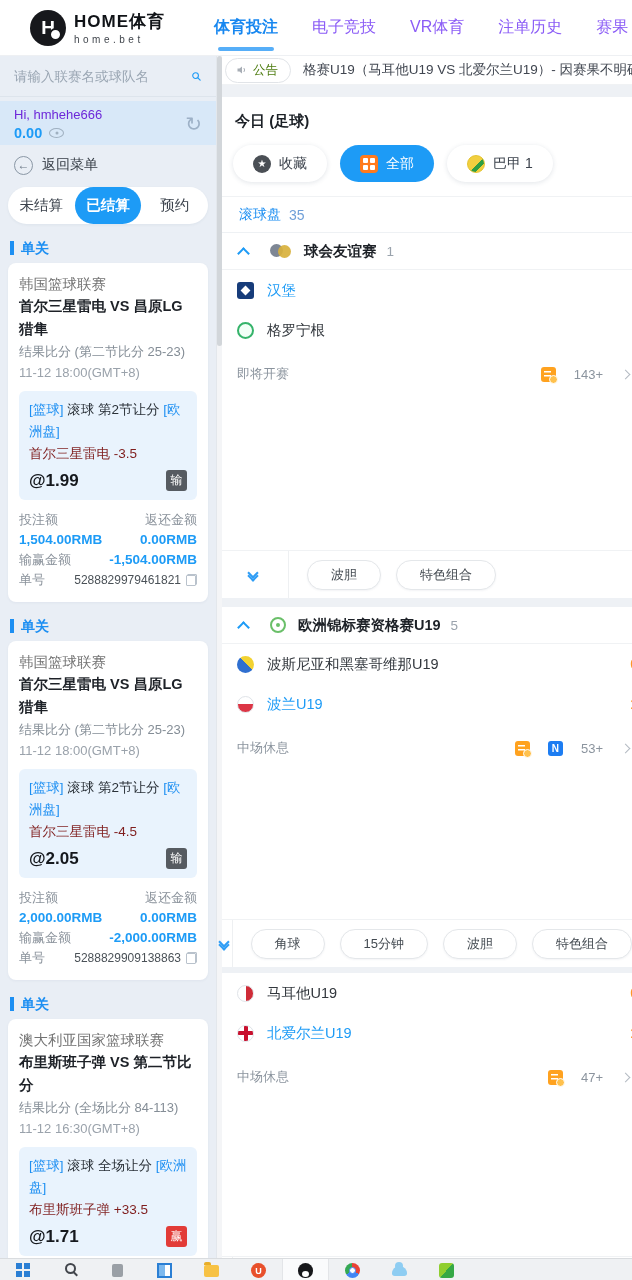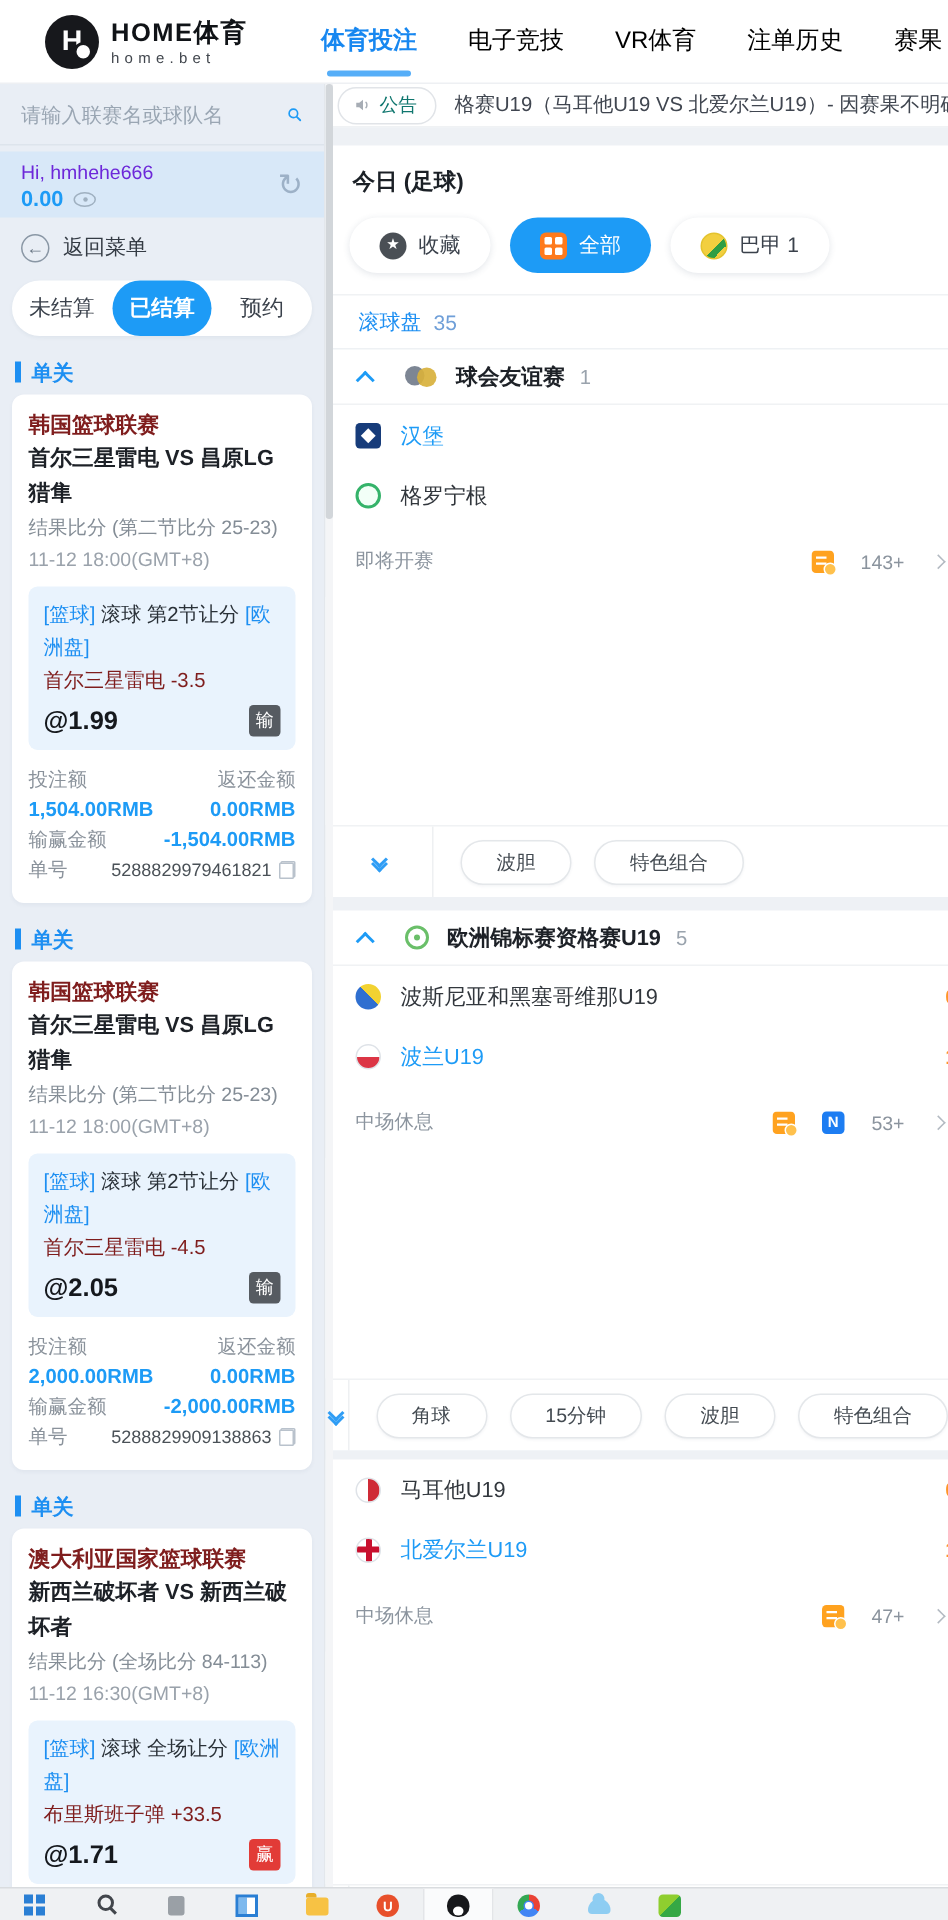--- a/index.html
+++ b/index.html
@@ -9,21 +9,21 @@
 
   
   .hdr { flex:0 0 56px; background:#fff; display:flex; align-items:center; border-bottom:1px solid #eef0f3; }
   .brand { display:flex; align-items:center; margin-left:30px; width:182px; }
   .logo-circle { width:36px; height:36px; border-radius:50%; background:#17181c; color:#fff; display:flex; align-items:center; justify-content:center; font-weight:bold; font-size:19px; position:relative; }
   .logo-circle::after { content:""; position:absolute; right:4px; bottom:5px; width:9px; height:9px; border-radius:50%; background:#fff; border:2px solid #17181c; }
   .brand-txt { margin-left:8px; }
   .brand-title { font-size:17px; font-weight:bold; color:#101317; letter-spacing:1px; }
   .brand-sub { font-size:10px; color:#41464d; letter-spacing:3.5px; margin-top:1px; }
   .nav { display:flex; gap:30px; align-items:center; white-space:nowrap; }
-  .nav-item { font-size:16px; color:#000000; cursor:pointer; position:relative; padding:6px 2px; }
+  .nav-item { font-size:16px; color:#8b5cf6; cursor:pointer; position:relative; padding:6px 2px; }
   .nav-item.active { color:#1787f0; font-weight:bold; }
   .nav-item.active::after { content:""; position:absolute; left:50%; transform:translateX(-50%); bottom:-7px; width:56px; height:4px; border-radius:2px; background:#56aef8; }
 
   
   .content { flex:1; display:flex; min-height:0; }
   .sidebar { flex:0 0 216px; background:#e9eef5; overflow:hidden; padding:0 0 4px; }
   .main { flex:1; background:#eef1f5; overflow:hidden; position:relative; border-left:1px solid #e3e7ec; }
 
   
   .search-row { height:41px; background:#e9eef5; border-bottom:1px solid #dde4ec; display:flex; align-items:center; padding:0 14px; }
@@ -39,21 +39,21 @@
   .back-row { margin:6px 14px 0; height:28px; display:flex; align-items:center; gap:9px; cursor:pointer; }
   .ic-back { width:19px; height:19px; border:1.5px solid #8a97a5; border-radius:50%; color:#6b7886; font-size:12px; display:flex; align-items:center; justify-content:center; }
   .back-lbl { font-size:14px; color:#343b44; }
   .tabs { margin:8px 8px 0; background:#fff; border-radius:19px; height:37px; display:flex; box-shadow:0 1px 3px rgba(40,60,90,.06); }
   .tab { flex:1; display:flex; align-items:center; justify-content:center; font-size:14.5px; color:#3a414b; cursor:pointer; }
   .tab.active { background:#1d9bf6; color:#fff; border-radius:19px; font-weight:bold; }
 
   .cards { padding:0 8px; }
   .single-tag { margin:17px 0 8px 2px; border-left:4px solid #1d8ff2; padding-left:7px; color:#1d8ff2; font-weight:bold; font-size:14px; line-height:14px; }
   .bet-card { background:#fff; border-radius:8px; padding:11px 11px 12px; box-shadow:0 1px 3px rgba(40,60,90,.05); }
-  .bc-league { font-size:14.5px; font-weight:bold; color:#7f1d1d; line-height:21px; }
+  .bc-league { font-size:14.5px; font-weight:normal; color:#737373; line-height:21px; }
   .bc-teams { font-size:14.5px; font-weight:bold; color:#1d2127; line-height:23px; }
   .bc-result { font-size:13px; color:#848d96; line-height:21px; }
   .bc-time { font-size:13px; color:#9aa2ab; line-height:21px; }
   .sel-box { margin-top:8px; background:#e9f3fd; border-radius:6px; padding:8px 10px 9px; }
   .sel-line1 { font-size:13.5px; line-height:22px; color:#2a3138; }
   .mk-tag { color:#1d8ff2; }
   .sel-pick { font-size:13.5px; line-height:22px; color:#7f1d1d; }
   .odds-row { display:flex; justify-content:space-between; align-items:center; margin-top:5px; }
   .odds { font-size:17px; font-weight:bold; color:#15181d; }
   .badge { width:21px; height:21px; border-radius:3px; color:#fff; font-size:12px; display:flex; align-items:center; justify-content:center; }
@@ -63,21 +63,21 @@
   .am-row { display:flex; justify-content:space-between; line-height:20px; align-items:center; }
   .am-lbl { color:#8a929b; }
   .am-val { color:#1d9bf6; font-weight:bold; font-size:13.5px; }
   .order-no { color:#4a5157; font-size:12px; display:flex; align-items:center; gap:5px; }
   .copy-ic { position:relative; width:11px; height:12px; display:inline-block; }
   .copy-ic::before { content:""; position:absolute; top:0; right:0; width:8px; height:9px; border:1px solid #b9c2cc; border-radius:1px; background:#fff; }
   .copy-ic::after { content:""; position:absolute; bottom:0; left:0; width:8px; height:9px; border:1px solid #b9c2cc; border-radius:1px; background:#fff; }
 
   
   .annc { height:29px; background:#fff; display:flex; align-items:center; padding:0 0 0 8px; border-bottom:1px solid #f0f2f4; white-space:nowrap; overflow:hidden; }
-  .annc-pill { display:flex; align-items:center; gap:5px; border:1px solid #e1e4e8; border-radius:13px; padding:3px 12px 3px 10px; color:#0f766e; font-size:12.5px; flex:0 0 auto; background:#fff; }
+  .annc-pill { display:flex; align-items:center; gap:5px; border:1px solid #e1e4e8; border-radius:13px; padding:3px 12px 3px 10px; color:#4d7c0f; font-size:12.5px; flex:0 0 auto; background:#fff; }
   .annc-txt { margin-left:12px; font-size:13.5px; color:#404650; overflow:hidden; }
   .gap { background:#eef1f5; }
   .panel { background:#fff; }
   .pg-title { font-size:15px; font-weight:bold; color:#1b2026; padding:15px 0 12px 18px; }
   .chips { display:flex; gap:13px; padding:2px 0 14px 16px; border-bottom:1px solid #f0f2f4; }
   .chip { display:flex; align-items:center; gap:8px; height:37px; padding:0 20px; border-radius:19px; background:#fff; box-shadow:0 1px 5px rgba(50,70,100,.14); font-size:14px; color:#3a414b; cursor:pointer; }
   .chip.active { background:#1d9bf6; color:#fff; box-shadow:none; }
   .ic-grid { width:18px; height:18px; background:#ff7a1c; border-radius:4px; display:grid; grid-template-columns:5px 5px; grid-template-rows:5px 5px; gap:2px; align-content:center; justify-content:center; }
   .ic-grid i { background:#fff; border-radius:1px; }
   .ic-star { width:18px; height:18px; background:#4a4f55; border-radius:50%; color:#fff; font-size:10px; display:flex; align-items:center; justify-content:center; }
@@ -274,21 +274,21 @@
                   <span>5288829909138863</span>
                   <span class="copy-ic"></span>
                 </span>
               </div>
           </div>
         </div>
 
         <div class="single-tag">单关</div>
         <div class="bet-card">
           <div class="bc-league">澳大利亚国家篮球联赛</div>
-          <div class="bc-teams">新西兰破坏者 VS 新西兰破坏者</div>
+          <div class="bc-teams">布里斯班子弹 VS 第二节比分</div>
           <div class="bc-result">结果比分 (全场比分 84-113)</div>
           <div class="bc-time">11-12 16:30(GMT+8)</div>
           <div class="sel-box">
             <div class="sel-line1"><span class="mk-tag">[篮球]</span> <span>滚球 全场让分</span> <span class="mk-tag">[欧洲盘]</span></div>
             <div class="sel-pick">布里斯班子弹 +33.5</div>
             <div class="odds-row">
               <span class="odds">@1.71</span>
               <span class="badge win">赢</span>
             </div>
           </div>

